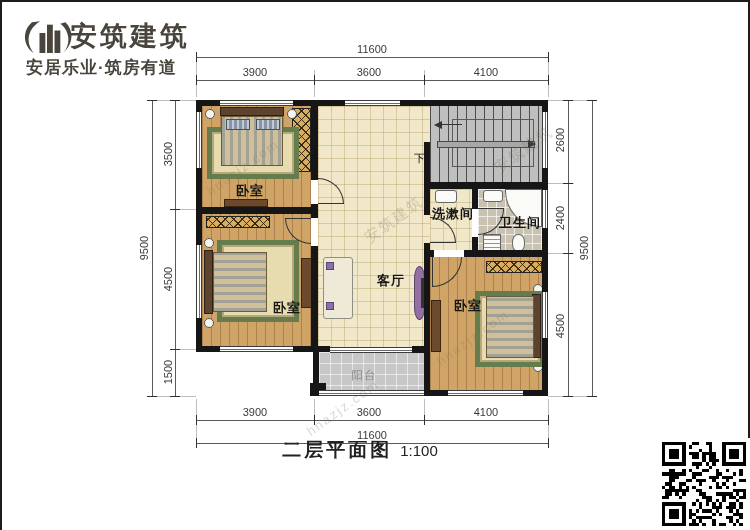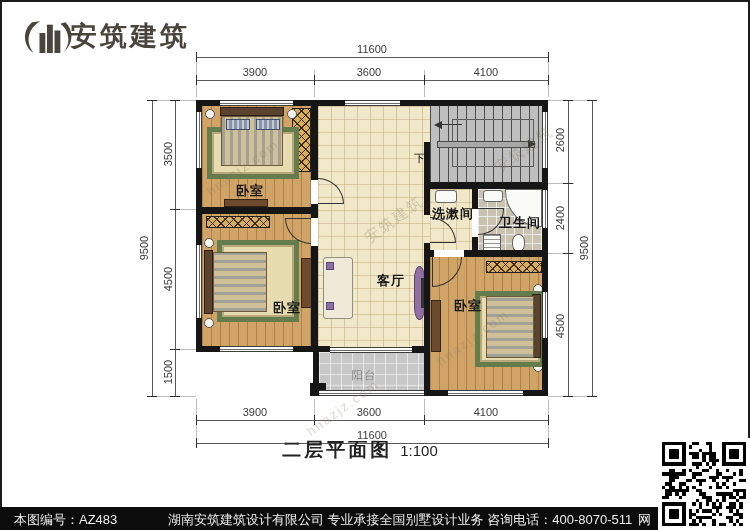--- a/index.html
+++ b/index.html
@@ -86,20 +86,21 @@
   <div class="edge" style="left:748px;top:0;width:2px;height:530px"></div>
 
   <svg style="position:absolute;left:22px;top:16px" width="50" height="44" viewBox="0 0 60 52">
     <path d="M22 6 C8 14 3 30 14 44 C1 35 0 17 12 7 Z" fill="#49453d"></path>
     <rect x="21" y="20" width="7" height="24" fill="#49453d"></rect>
     <rect x="30" y="10" width="7" height="34" fill="#49453d"></rect>
     <rect x="39" y="17" width="7" height="27" fill="#49453d"></rect>
     <path d="M46 9 C57 17 59 33 50 43 C61 34 63 17 52 7 Z" fill="#49453d"></path>
   </svg>
   <div class="brand-name">安筑建筑</div>
+  <div class="brand-tag">安居乐业·筑房有道</div>
 
   <div class="floor-wood" style="left:202px;top:106px;width:109px;height:101px"></div>
   <div class="floor-wood" style="left:202px;top:214px;width:109px;height:132px"></div>
   <div class="floor-wood" style="left:430px;top:257px;width:112px;height:133px"></div>
   <div class="floor-tile" style="left:318px;top:106px;width:112px;height:241px"></div>
   <div class="floor-tile" style="left:430px;top:189px;width:42px;height:61px"></div>
   <div class="floor-bath" style="left:478px;top:189px;width:64px;height:61px"></div>
   <div class="floor-stairs" style="left:430px;top:106px;width:112px;height:76px"></div>
   <div class="floor-balcony" style="left:319px;top:352px;width:105px;height:38px"></div>
 
@@ -273,25 +274,20 @@
   <div class="wm" style="left:200px;top:160px">hnazjz.com</div>
   <div class="wm" style="left:430px;top:330px">hnazjz.com</div>
   <div class="wm" style="left:300px;top:400px">hnazjz.com</div>
   <div class="wm" style="left:360px;top:210px;font-size:15px;color:rgba(120,110,85,.28)">安筑建筑</div>
   <div class="wm" style="left:490px;top:140px;font-size:15px;color:rgba(120,110,85,.28)">安筑建筑</div>
 
   <div class="plan-title">
     <span class="t1">二层平面图</span><span class="t2">1:100</span>
   </div>
 
-  <div id="footer-bar">
-    <span style="left:14px">本图编号：AZ483</span>
-    <span style="left:168px">湖南安筑建筑设计有限公司  专业承接全国别墅设计业务  咨询电话：400-8070-511</span>
-    <span style="left:638px">网</span>
-  </div>
 
   <div id="qr-box">
     <svg id="qr-svg" width="84" height="84" viewBox="0 0 25 25" shape-rendering="crispEdges">
         <rect x="9" y="0" width="1" height="1" fill="#000"></rect>
         <rect x="10" y="0" width="1" height="1" fill="#000"></rect>
         <rect x="13" y="0" width="1" height="1" fill="#000"></rect>
         <rect x="14" y="0" width="1" height="1" fill="#000"></rect>
         <rect x="8" y="1" width="1" height="1" fill="#000"></rect>
         <rect x="14" y="1" width="1" height="1" fill="#000"></rect>
         <rect x="11" y="2" width="1" height="1" fill="#000"></rect>

